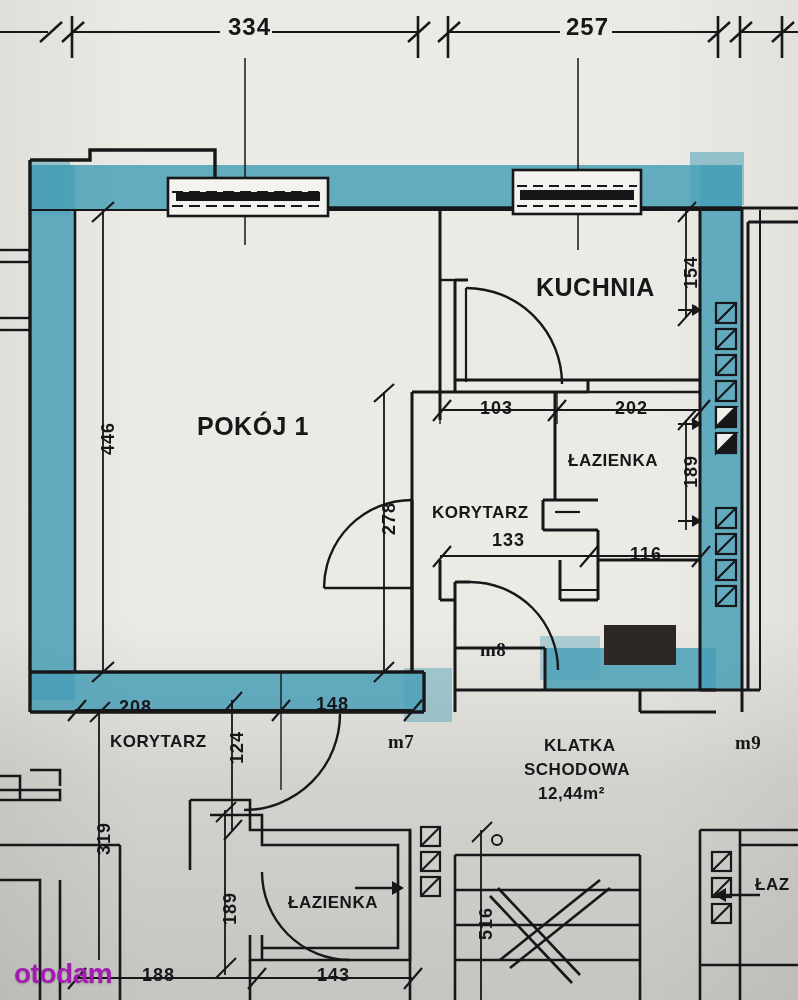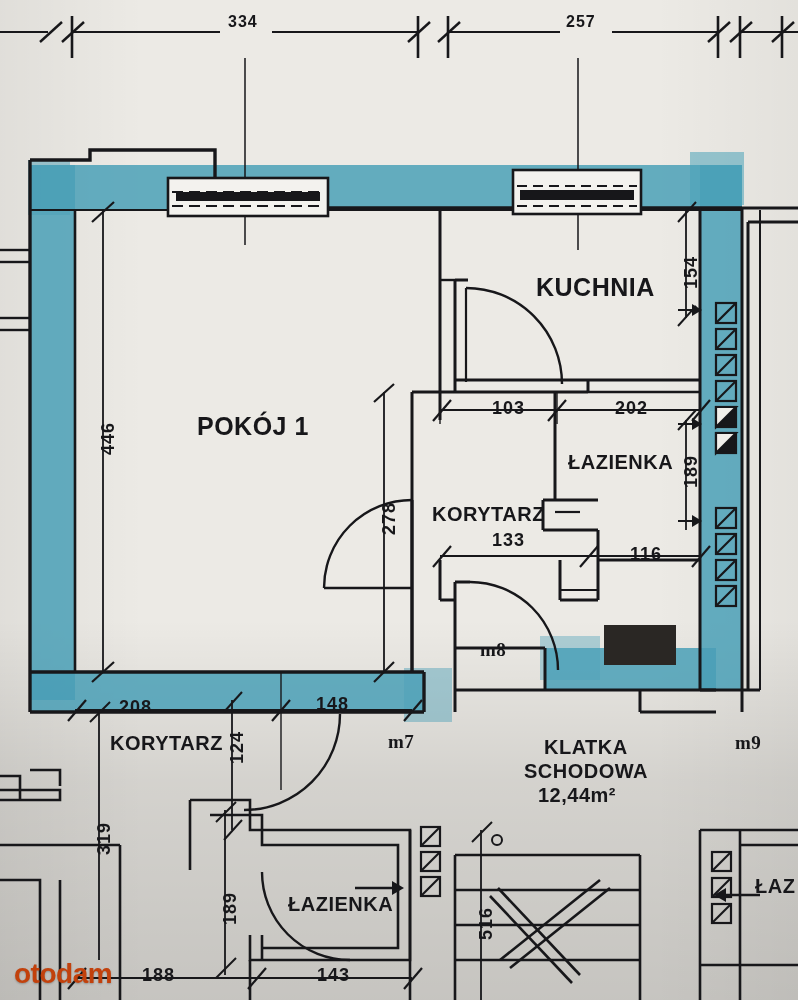--- a/index.html
+++ b/index.html
@@ -33,28 +33,28 @@
   .dim{
     position:absolute;
     font-family:"Liberation Sans", sans-serif;
     color:#17171a;
     font-weight:700;
     white-space:nowrap;
     user-select:none;
   }
   .dim.v{transform-origin:50% 50%;}
   .room{font-size:25px;}
-  .room.sm{font-size:20px;}
+  .room.sm{font-size:17px;}
   .mflat{font-size:19px;font-family:"Liberation Serif", serif;font-weight:700;}
   .dnum{font-size:18px;letter-spacing:1px;}
-  .dnum.big{font-size:16px;}
+  .dnum.big{font-size:24px;}
   #watermark{
     position:absolute;left:14px;bottom:10px;
     font-family:"Liberation Sans", sans-serif;
-    font-size:28px;font-weight:700;color:#c2410c;
+    font-size:28px;font-weight:700;color:#a21caf;
     letter-spacing:-0.5px;
     user-select:none;
     text-shadow:0 1px 2px rgba(0,0,0,0.25);
   }
 </style>
 </head>
 <body>
 
 <div id="page">
   <div id="paper"></div>
@@ -409,21 +409,21 @@
   <div class="lbl room sm" style="left:524px;top:760px;">SCHODOWA</div>
   <div class="lbl room sm" style="left:538px;top:784px;">12,44m²</div>
 
   <div class="lbl mflat" style="left:388px;top:731px;">m7</div>
   <div class="lbl mflat" style="left:480px;top:639px;">m8</div>
   <div class="lbl mflat" style="left:735px;top:732px;">m9</div>
 
   <div class="dim dnum big" style="left:228px;top:13px;">334</div>
   <div class="dim dnum big" style="left:566px;top:13px;">257</div>
 
-  <div class="dim dnum" style="left:480px;top:398px;margin-left:12px;">103</div>
+  <div class="dim dnum" style="left:480px;top:398px;">103</div>
   <div class="dim dnum" style="left:615px;top:398px;">202</div>
   <div class="dim dnum" style="left:492px;top:530px;">133</div>
   <div class="dim dnum" style="left:630px;top:544px;">116</div>
   <div class="dim dnum" style="left:119px;top:697px;">208</div>
   <div class="dim dnum" style="left:316px;top:694px;">148</div>
   <div class="dim dnum" style="left:142px;top:965px;">188</div>
   <div class="dim dnum" style="left:317px;top:965px;">143</div>
 
   <div class="dim dnum v" style="left:92px;top:428px;transform:rotate(-90deg);">446</div>
   <div class="dim dnum v" style="left:373px;top:508px;transform:rotate(-90deg);">278</div>

